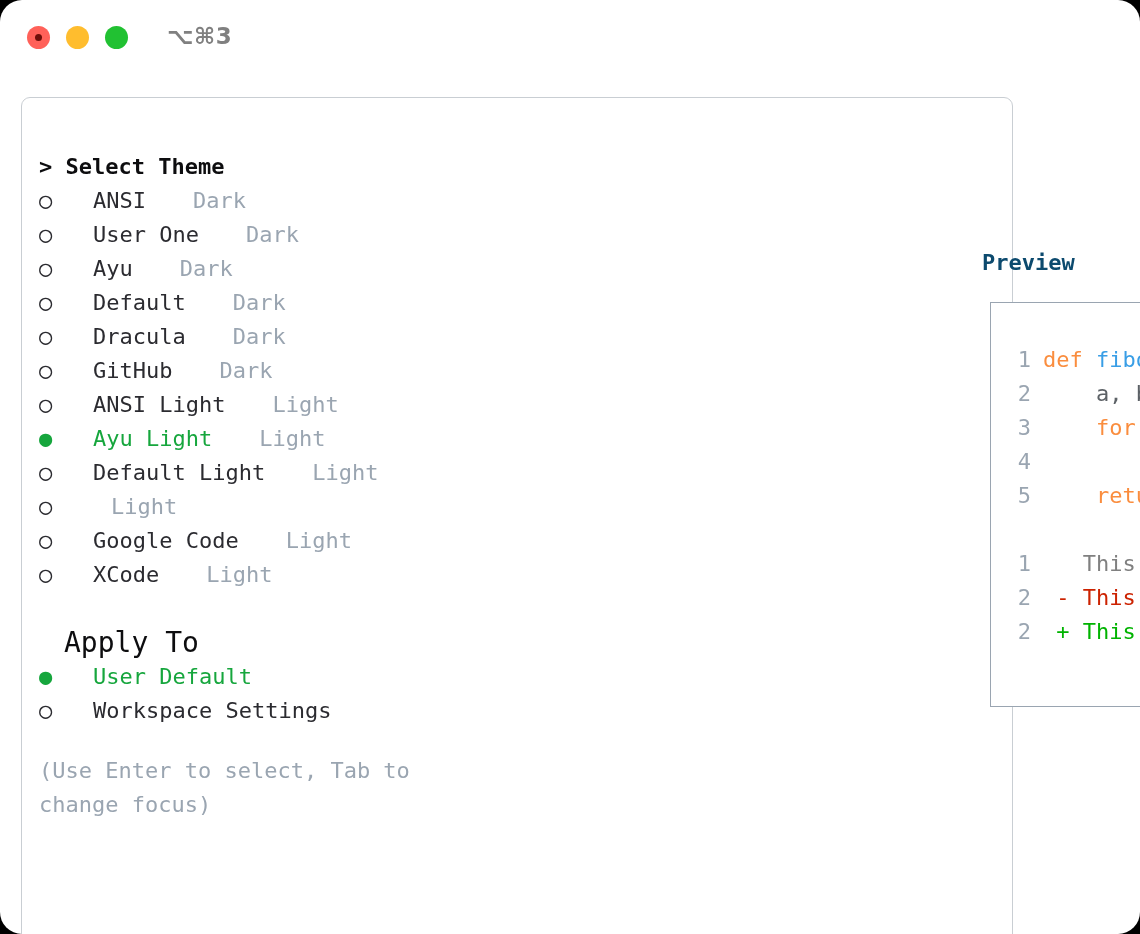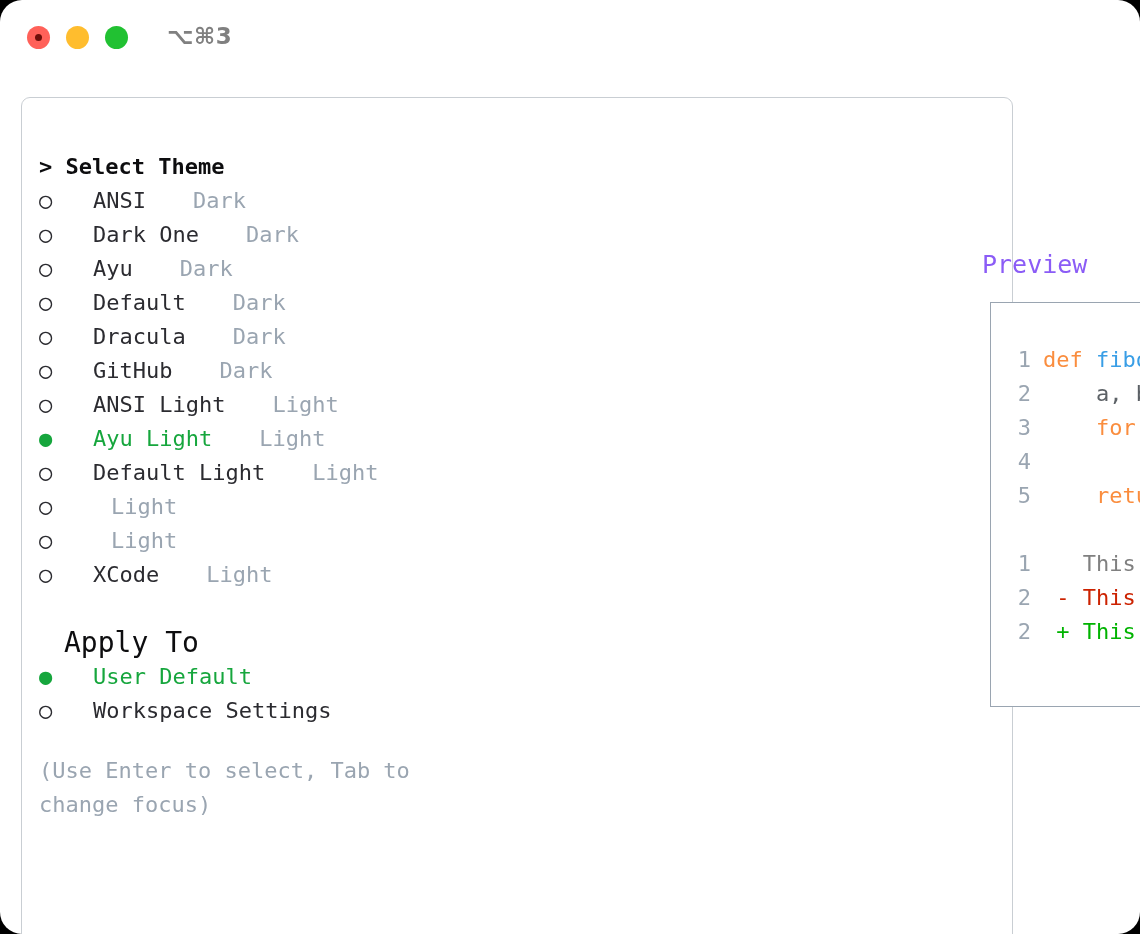--- a/index.html
+++ b/index.html
@@ -147,23 +147,23 @@
   .right-pane {
     position: relative;
     flex: 1;
     padding: 52px 0 0 0;
     box-sizing: border-box;
   }
   .preview-heading {
     position: absolute;
     left: 480px;
     top: 152px;
-    font-size: 25px;
-    font-weight: normal;
-    color: #8b5cf6;
+    font-size: 22px;
+    font-weight: bold;
+    color: #0c4a6e;
   }
   .preview-box {
     position: absolute;
     left: 488px;
     top: 204px;
     width: 476px;
     height: 405px;
     border: 1.5px solid #9aa5b1;
     box-sizing: border-box;
     background: #ffffff;
@@ -209,30 +209,30 @@
   </div>
 
   <div class="card">
     <div class="card-inner">
 
       <div class="left-pane">
         <div class="panel-title">&gt; Select Theme</div>
 
         <div class="opt-list" id="theme-list">
             <div class="opt"><span class="marker">○</span><span class="opt-label">ANSI</span><span class="opt-tag">Dark</span></div>
-            <div class="opt"><span class="marker">○</span><span class="opt-label">Dark One</span><span class="opt-tag">Dark</span></div>
+            <div class="opt"><span class="marker">○</span><span class="opt-label">User One</span><span class="opt-tag">Dark</span></div>
             <div class="opt"><span class="marker">○</span><span class="opt-label">Ayu</span><span class="opt-tag">Dark</span></div>
             <div class="opt"><span class="marker">○</span><span class="opt-label">Default</span><span class="opt-tag">Dark</span></div>
             <div class="opt"><span class="marker">○</span><span class="opt-label">Dracula</span><span class="opt-tag">Dark</span></div>
             <div class="opt"><span class="marker">○</span><span class="opt-label">GitHub</span><span class="opt-tag">Dark</span></div>
             <div class="opt"><span class="marker">○</span><span class="opt-label">ANSI Light</span><span class="opt-tag">Light</span></div>
             <div class="opt selected"><span class="marker sel">●</span><span class="opt-label">Ayu Light</span><span class="opt-tag">Light</span></div>
             <div class="opt"><span class="marker">○</span><span class="opt-label">Default Light</span><span class="opt-tag">Light</span></div>
             <div class="opt"><span class="marker">○</span><span class="opt-tag">Light</span></div>
-            <div class="opt"><span class="marker">○</span><span class="opt-tag">Light</span></div>
+            <div class="opt"><span class="marker">○</span><span class="opt-label">Google Code</span><span class="opt-tag">Light</span></div>
             <div class="opt"><span class="marker">○</span><span class="opt-label">XCode</span><span class="opt-tag">Light</span></div>
           </div>
 
         <div class="section-gap"></div>
 
         <div class="apply-title">Apply To</div>
 
         <div class="opt-list" id="apply-list">
             <div class="opt selected"><span class="marker sel">●</span><span class="opt-label">User Default</span></div>
             <div class="opt"><span class="marker">○</span><span class="opt-label">Workspace Settings</span></div>

